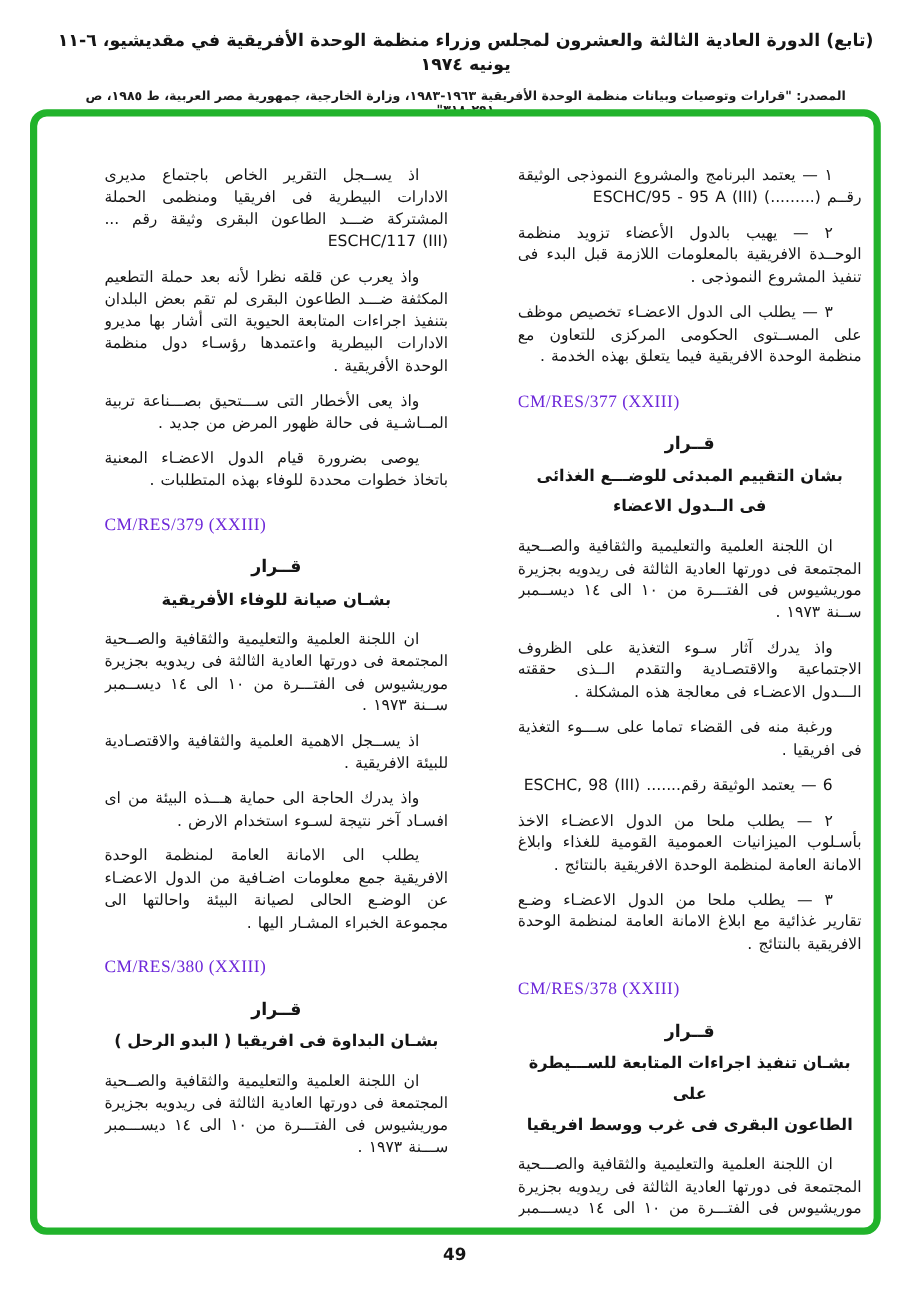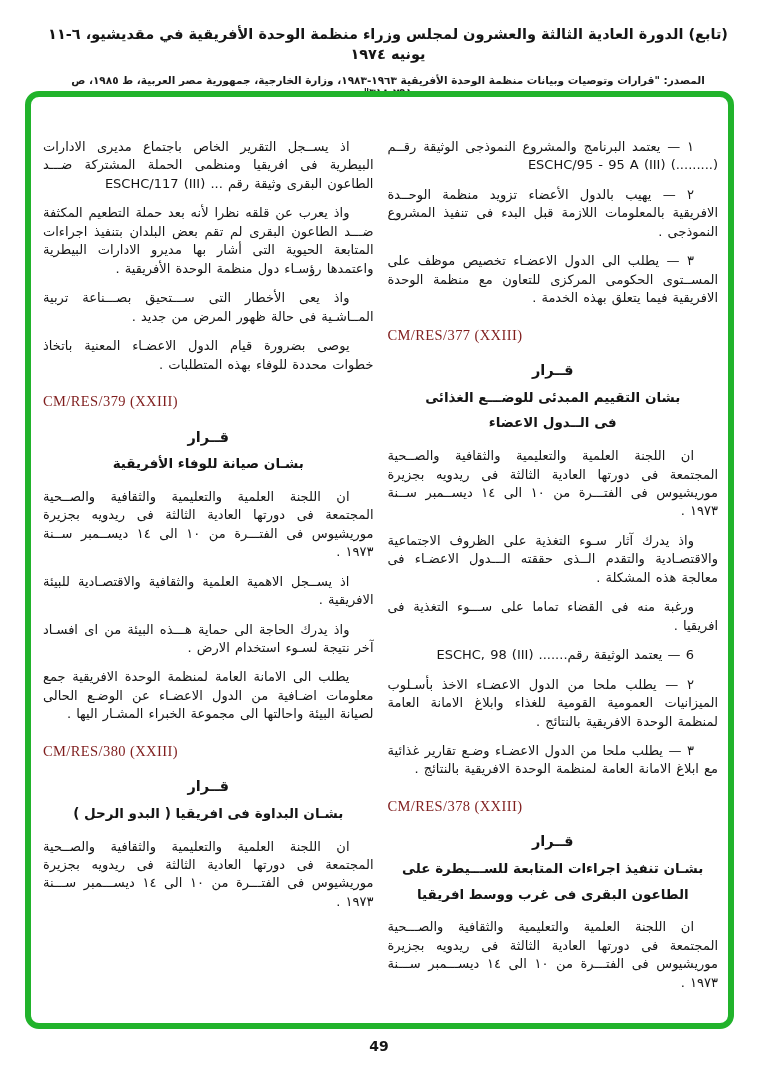--- a/index.html
+++ b/index.html
@@ -20,29 +20,29 @@
   }
   
   .frame{
     position:absolute;left:25px;top:91px;width:709px;height:938px;
     box-sizing:border-box;border:6px solid #21b32b;border-radius:14px;
     padding:30px 10px 8px 12px;
     display:flex;gap:14px;direction:rtl;background:#ffffff;
   }
   .col{
     flex:1 1 0;min-width:0;direction:rtl;overflow:hidden;
-    font-size:13px;line-height:1.42;
+    font-size:13px;line-height:1.42;margin-left:44px;
   }
   .blk-paragraph{
     margin:11px 0;text-align:justify;text-indent:24px;word-spacing:1px;
   }
   .blk-code{
     direction:ltr;text-align:left;margin:17px 0 15px 0;
     font-family:"Liberation Serif","DejaVu Serif",serif;
-    font-size:14.5px;letter-spacing:.4px;color:#7f1d1d;
+    font-size:14.5px;letter-spacing:.4px;color:#6d28d9;
   }
   .blk-title{
     text-align:center;font-weight:bold;font-size:14.5px;margin:14px 0 4px 0;
   }
   .blk-subtitle{
     text-align:center;font-weight:bold;font-size:13.5px;line-height:1.9;
     white-space:pre-line;margin:4px 0 8px 0;
   }
   
   .pageno{

